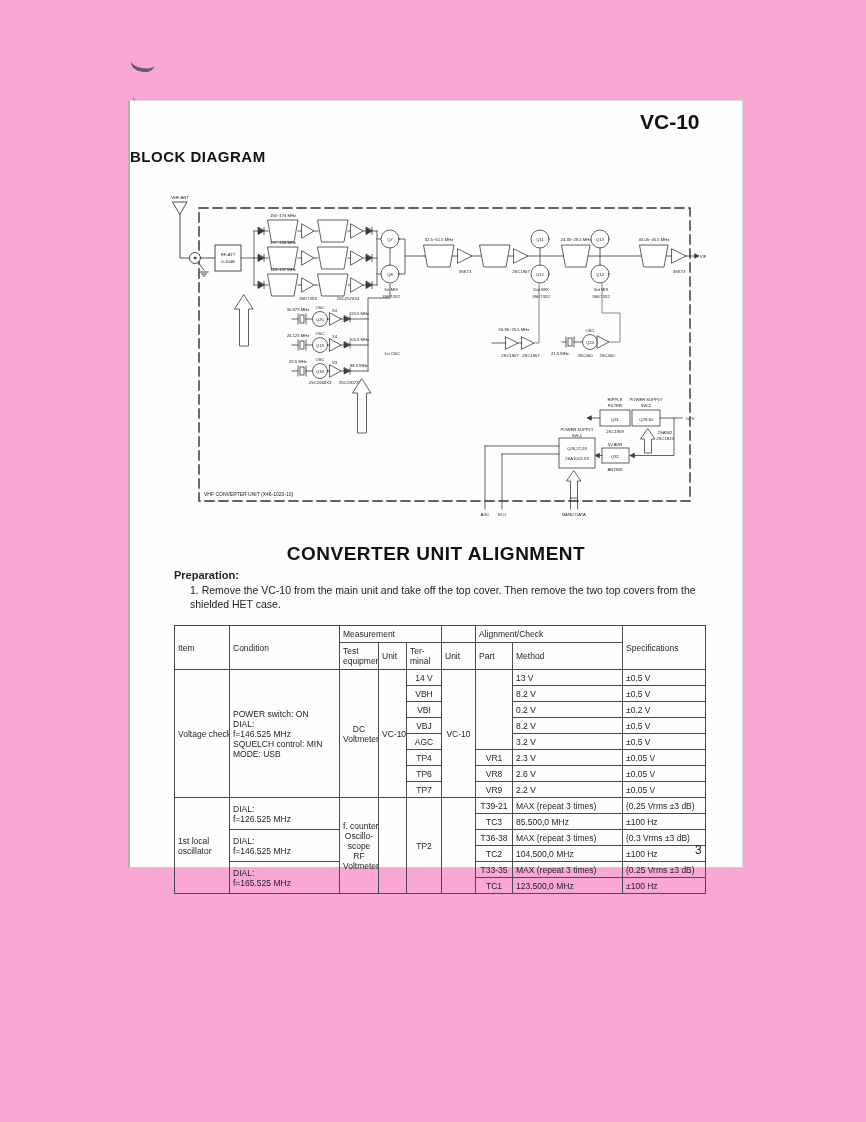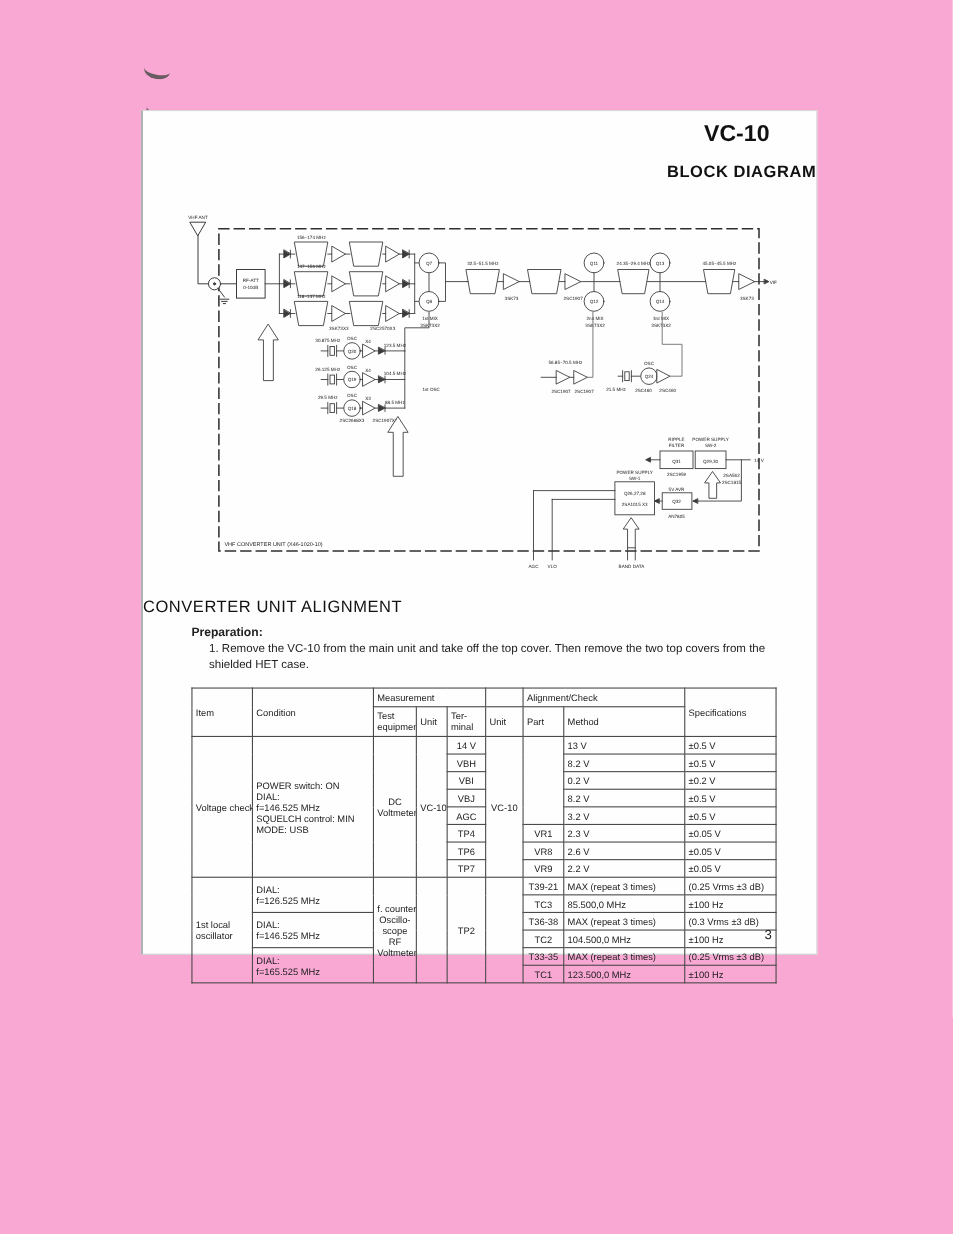--- a/index.html
+++ b/index.html
@@ -1,22 +1,22 @@
 <!DOCTYPE html>
 <html><head>
 <meta charset="utf-8">
 <style>
   html,body{margin:0;padding:0;background:#fdfdfd;font-family:"Liberation Sans",sans-serif;}
   .canvas{position:relative;width:866px;height:1122px;background:#f9a8d4;overflow:hidden;padding-left:28px;}
   .page{position:absolute;left:128px;top:100px;width:612px;height:766px;background:#fefefe;
         border:1px solid #d8d8d8;border-left:2px solid #b0b0b0;border-bottom:1px solid #cccccc;}
   .binder{position:absolute;width:24px;height:13px;border-bottom:4px solid #4f4f4f;border-radius:50%;opacity:.85;}
   .model{position:absolute;top:9px;left:510px;width:95px;font-size:21px;font-weight:bold;letter-spacing:0px;color:#111;}
-  .h-block{position:absolute;top:47px;left:0;width:100%;text-align:right;font-size:15px;font-weight:bold;letter-spacing:.5px;color:#111;}
-  .h-align{position:absolute;top:442px;left:0;width:100%;text-align:left;font-size:15px;font-weight:normal;letter-spacing:.5px;color:#111;}
+  .h-block{position:absolute;top:47px;left:0;width:100%;text-align:left;font-size:15px;font-weight:bold;letter-spacing:.5px;color:#111;}
+  .h-align{position:absolute;top:442px;left:0;width:100%;text-align:center;font-size:19px;font-weight:bold;letter-spacing:.5px;color:#111;}
   .diagram{position:absolute;left:32px;top:82px;width:545px;height:350px;}
   .prep{position:absolute;left:44px;top:468px;width:540px;color:#222;}
   .prep .ph{font-size:11px;font-weight:bold;margin-bottom:3px;}
   .prep .step{font-size:10.5px;margin-left:16px;margin-bottom:2px;line-height:1.3;}
   table.align{position:absolute;left:44px;top:524px;border-collapse:collapse;table-layout:fixed;width:531px;
               font-size:8.5px;color:#1d1d1d;}
   table.align td,table.align th{border:1px solid #4a4a4a;padding:1px 3px;font-weight:normal;vertical-align:middle;
               overflow:hidden;white-space:nowrap;}
   table.align th{text-align:left;}
   td.c{text-align:center;}

